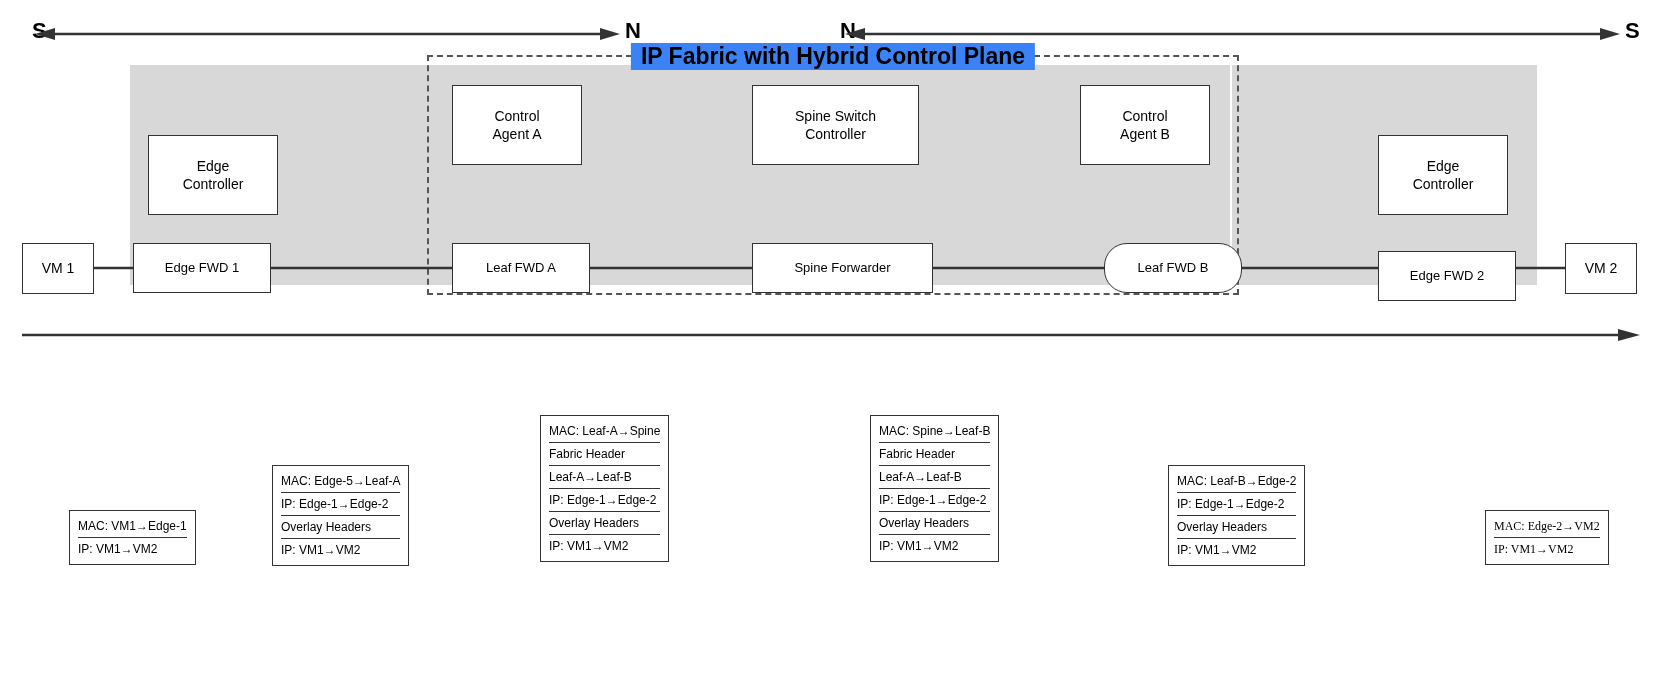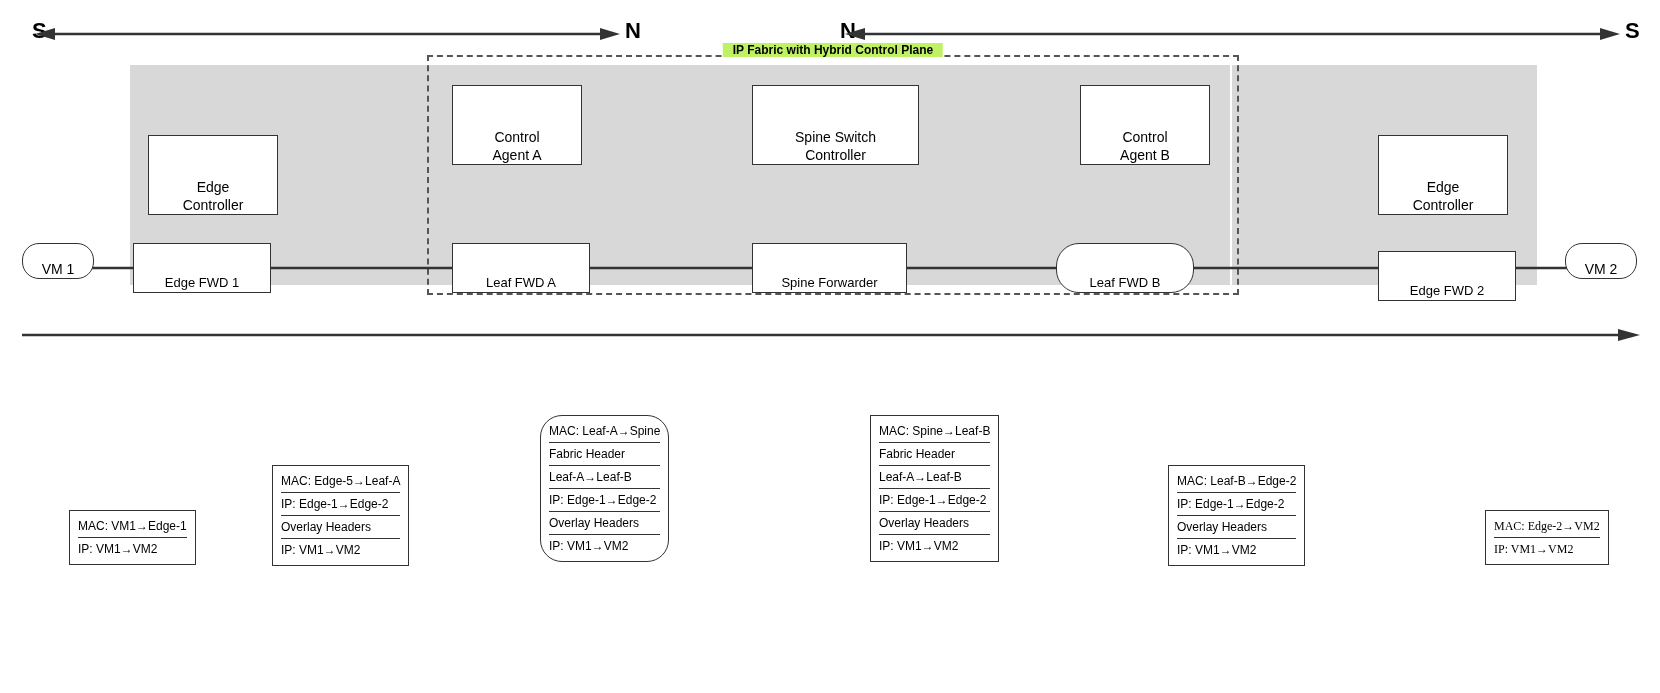--- a/index.html
+++ b/index.html
@@ -57,45 +57,44 @@
       height: 240px;
       border: 2px dashed #555;
       background: transparent;
     }
 
     .dashed-box-title {
       position: absolute;
       top: -14px;
       left: 50%;
       transform: translateX(-50%);
-      background: #bef264;
+      background: #3b82f6;
       padding: 0 10px;
-      font-size: 12px;
+      font-size: 23px;
       font-weight: bold;
       white-space: nowrap;
     }
 
     
     .box {
       position: absolute;
       background: #fff;
       border: 1.5px solid #333;
       display: flex;
-      align-items: flex-end;
+      align-items: center;
       justify-content: center;
       text-align: center;
       line-height: 1.3;
     }
 
     
     .vm-box {
       width: 72px;
-      height: 36px;
+      height: 51px;
       font-size: 14px;
-      border-radius: 17px;
     }
 
     
     .fwd-box {
       width: 138px;
       height: 50px;
       font-size: 13px;
     }
 
     
@@ -176,30 +175,30 @@
 
   <div class="box fwd-box" style="left:452px; top:243px;">
     <span>Leaf FWD A</span>
   </div>
 
   <div class="box ctrl-box" style="left:452px; top:85px; width:130px; height:80px;">
     <span style="white-space:pre-line;">Control
 Agent A</span>
   </div>
 
-  <div class="box fwd-box" style="left:752px; top:243px; width:155px;">
+  <div class="box fwd-box" style="left:752px; top:243px; width:181px;">
     <span>Spine Forwarder</span>
   </div>
 
   <div class="box ctrl-box" style="left:752px; top:85px; width:167px; height:80px;">
     <span style="white-space:pre-line;">Spine Switch
 Controller</span>
   </div>
 
-  <div class="box fwd-box" style="left:1056px; top:243px;border-radius:23px;">
+  <div class="box fwd-box" style="left:1104px; top:243px;border-radius:23px;">
     <span>Leaf FWD B</span>
   </div>
 
   <div class="box ctrl-box" style="left:1080px; top:85px; width:130px; height:80px;">
     <span style="white-space:pre-line;">Control
 Agent B</span>
   </div>
 
   <div class="box fwd-box" style="left:1378px; top:251px;">
     <span>Edge FWD 2</span>
@@ -224,21 +223,21 @@
     <div class="row">IP: VM1→VM2</div>
   </div>
 
   <div class="packet-box" style="left:272px; top:465px;">
     <div class="row">MAC: Edge-5→Leaf-A</div>
     <div class="row">IP: Edge-1→Edge-2</div>
     <div class="row">Overlay Headers</div>
     <div class="row">IP: VM1→VM2</div>
   </div>
 
-  <div class="packet-box" style="left:540px; top:415px;border-radius:22px;">
+  <div class="packet-box" style="left:540px; top:415px;">
     <div class="row">MAC: Leaf-A→Spine</div>
     <div class="row">Fabric Header</div>
     <div class="row">Leaf-A→Leaf-B</div>
     <div class="row">IP: Edge-1→Edge-2</div>
     <div class="row">Overlay Headers</div>
     <div class="row">IP: VM1→VM2</div>
   </div>
 
   <div class="packet-box" style="left:870px; top:415px;">
     <div class="row">MAC: Spine→Leaf-B</div>

